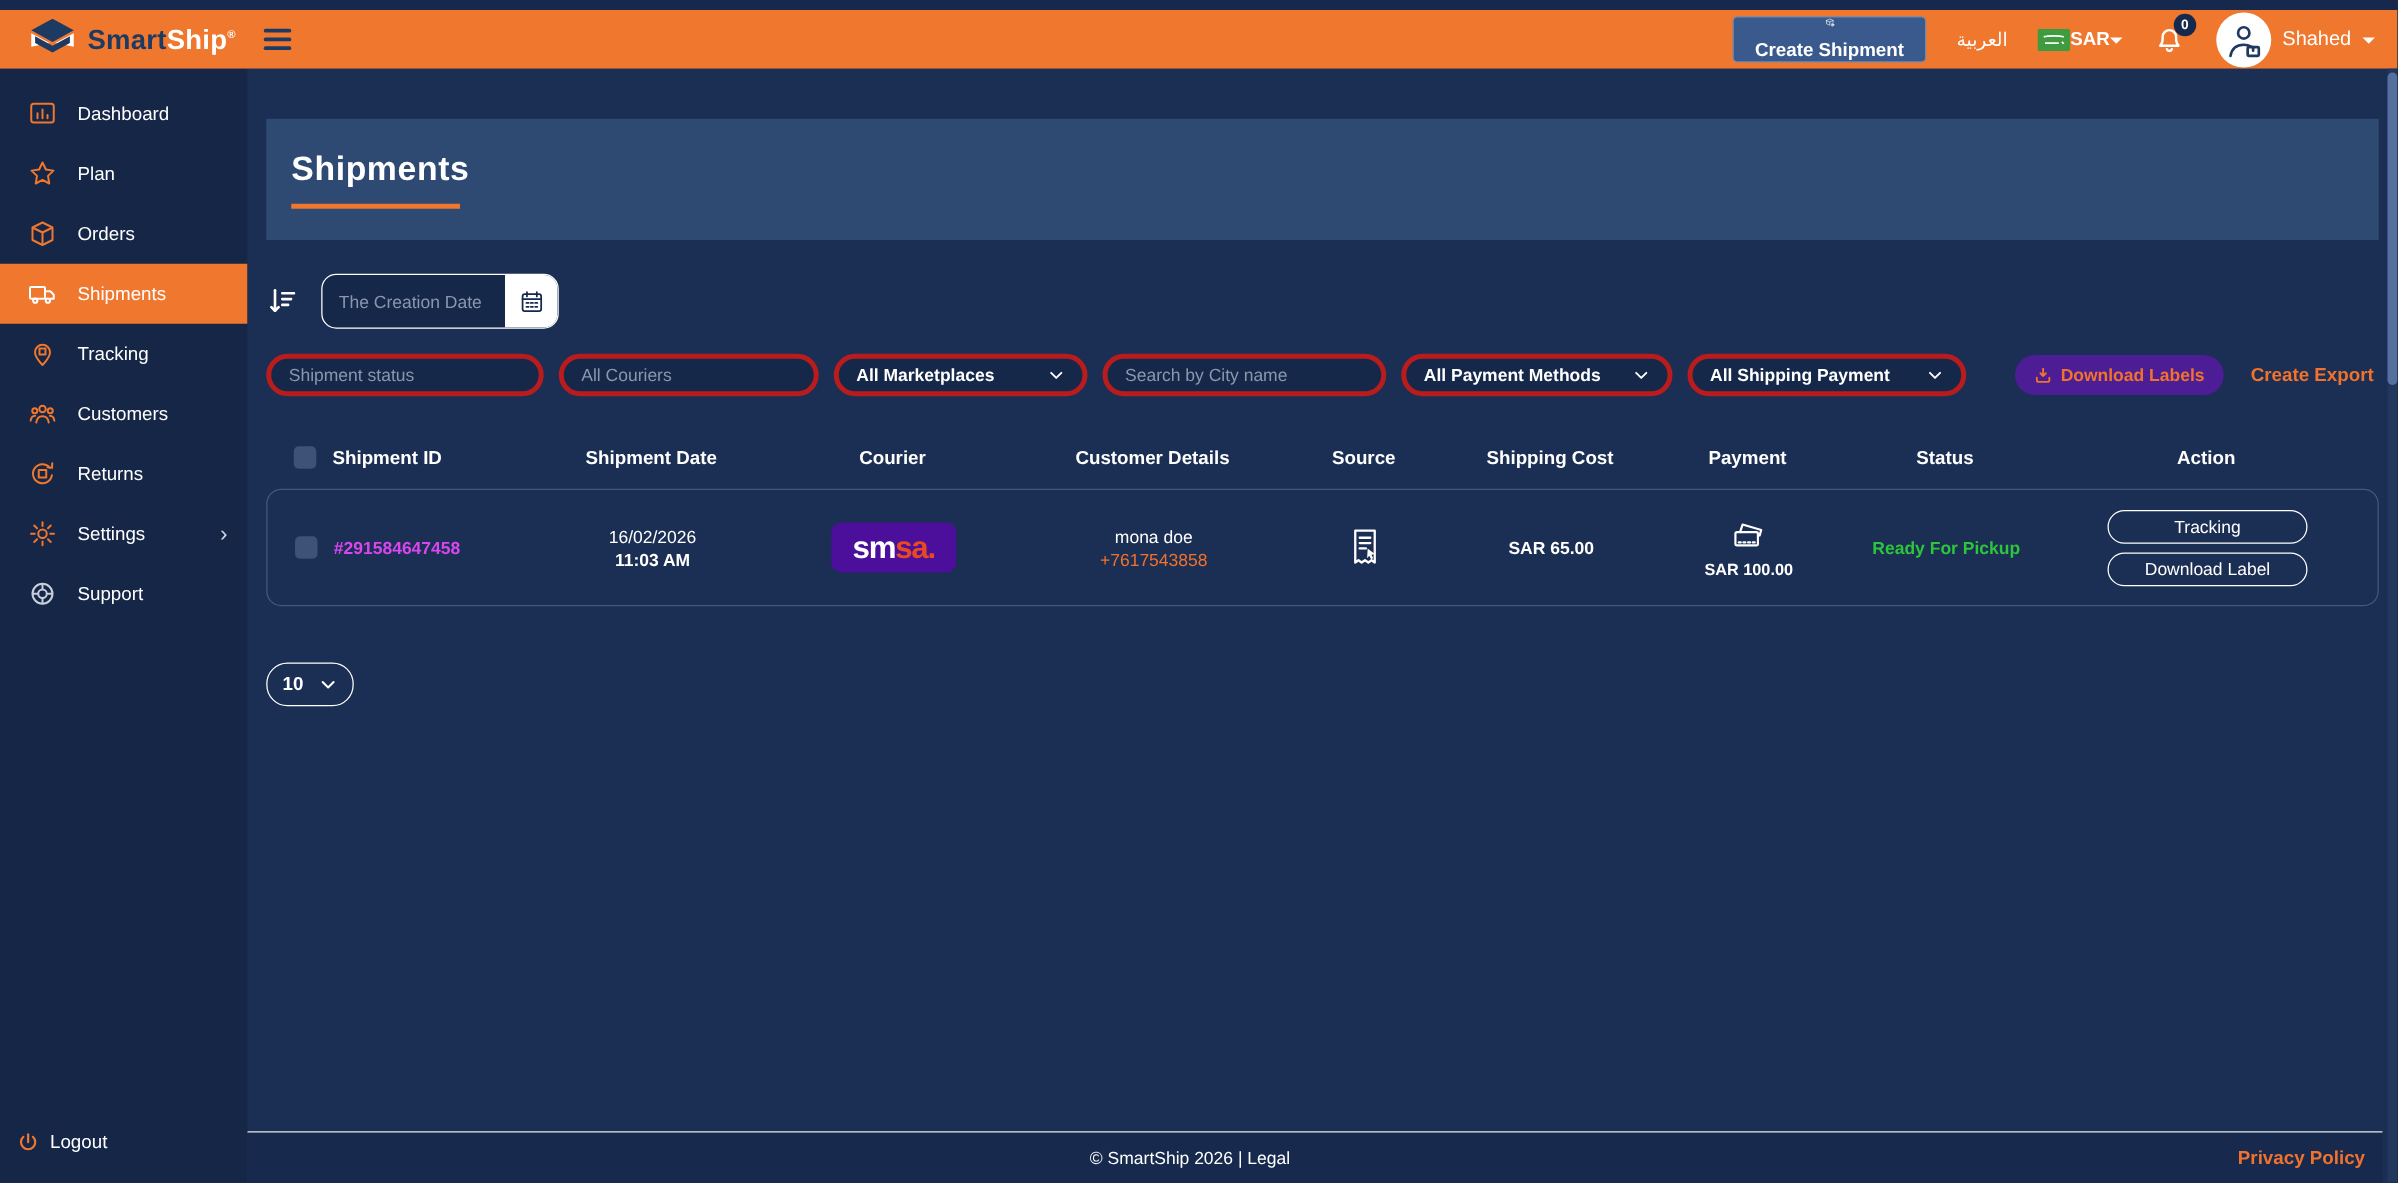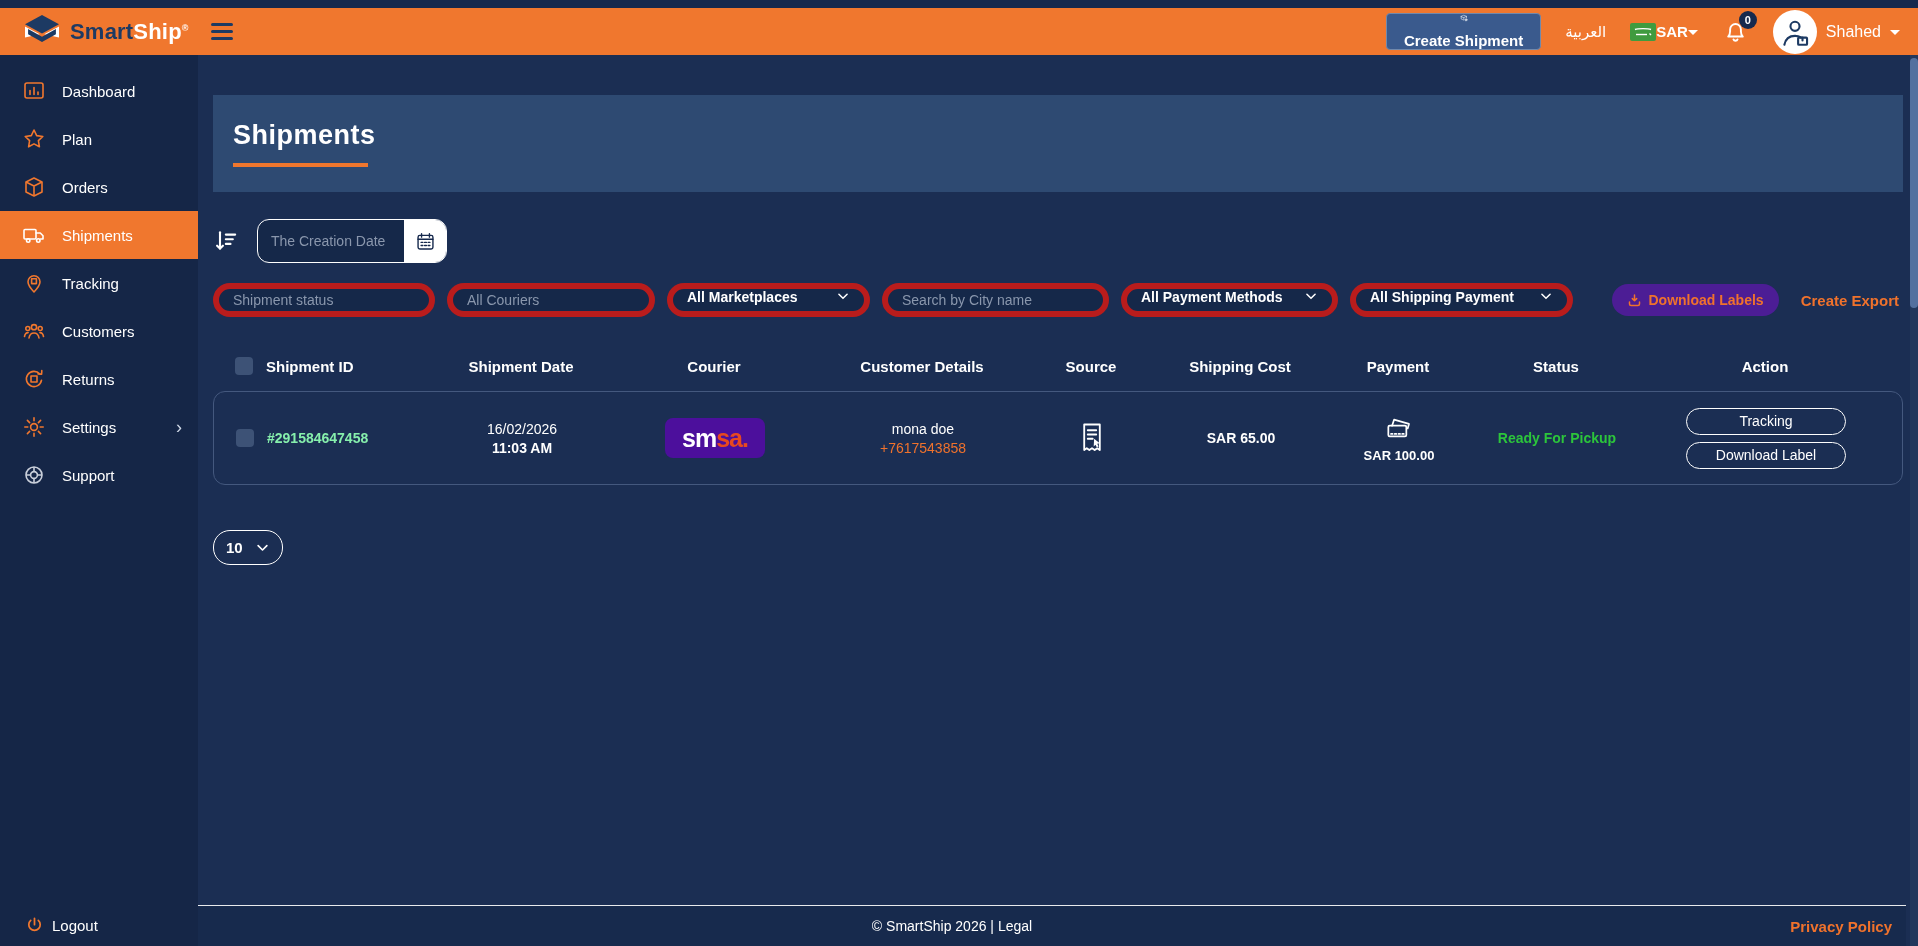--- a/index.html
+++ b/index.html
@@ -37,22 +37,22 @@
   
   .app { display:flex; height:891px; }
   .sidebar { width:200px; background:#152647; display:flex; flex-direction:column; padding-top:12px; }
   .side-item { height:48px; display:flex; align-items:center; gap:16px; padding-left:22px;
     color:#fff; font-size:15px; cursor:pointer; white-space:nowrap; }
   .side-item .sicon { color:#F0772E; display:flex; }
   .side-item .sicon svg { width:24px; height:24px; }
   .side-item.active { background:#F0772E; }
   .side-item.active .sicon { color:#fff; }
   .side-chevron { margin-left:auto; margin-right:16px; color:#cfd8e6; font-size:18px; line-height:1; }
-  .logout { margin-top:auto; height:41px; display:flex; align-items:center; gap:8px;
-    padding-left:13px; color:#fff; font-size:15px; cursor:pointer;margin-left:12px; }
+  .logout { margin-top:auto; height:41px; display:flex; align-items:flex-start; gap:8px;
+    padding-left:13px; color:#fff; font-size:15px; cursor:pointer; }
 
   .main { flex:1; background:#1B2E53; position:relative; }
   .content { padding:0 15px; }
 
   .band { margin-top:40px; height:97px; background:#2E4A72; padding-left:20px;
     display:flex; flex-direction:column; justify-content:center; }
   .page-title { color:#fff; font-size:27px; font-weight:bold; letter-spacing:.5px; }
   .title-underline { width:135px; height:4px; background:#F0772E; margin-top:12px; }
 
   
@@ -64,42 +64,42 @@
   .date-box { width:190px; height:44px; border:1px solid #fff; border-radius:12px;
     background:#152849; display:flex; overflow:hidden; }
   .date-box input { flex:1; min-width:0; background:transparent; border:none; outline:none;
     color:#fff; font-size:14px; padding-left:13px; font-family:inherit; }
   .date-box input::placeholder, .pill input::placeholder { color:#8A97AD; opacity:1; }
   .date-cal { width:42px; background:#fff; display:flex; align-items:center; justify-content:center;
     cursor:pointer; flex:none; }
 
   
   .filter-row { margin-top:20px; display:flex; align-items:center; gap:12px; }
-  .pill { height:34px; border:6px solid #b91c1c; border-radius:17px; background:#152849;
-    display:flex; padding:0 14px; color:#fff; font-size:14px; }
+  .pill { height:34px; border:4px solid #b91c1c; border-radius:17px; background:#152849;
+    display:flex; align-items:center; padding:0 14px; color:#fff; font-size:14px; }
   .pill input { width:100%; background:transparent; border:none; outline:none; color:#fff;
     font-size:14px; font-family:inherit; }
   .select-pill { justify-content:space-between; cursor:pointer; font-weight:600; }
   .spacer { flex:1; }
   .download-btn { background:#4c1d95; color:#F0722C; height:32px; border:none; border-radius:16px;
     padding:0 15px; font-size:14px; font-weight:bold; display:flex; align-items:center; gap:7px;
     cursor:pointer; font-family:inherit; }
   .create-export { color:#F0722C; font-size:15px; font-weight:bold; cursor:pointer;
     margin:0 4px 0 10px; white-space:nowrap; }
 
   
   .grid-cols { display:grid; grid-template-columns:230px 156px 230px 186px 152px 146px 170px 146px 272px;
     align-items:center; }
   .table-head { margin-top:40px; color:#fff; font-weight:bold; font-size:15px; }
   .th { text-align:center; }
   .th-first, .td-first { display:flex; align-items:center; gap:13px; padding-left:22px; text-align:left; }
   .checkbox { width:18px; height:18px; border-radius:4px; background:#3D5276; cursor:pointer; flex:none; }
   .data-row { margin-top:16px; height:94px; border:1px solid #44587E; border-radius:12px; }
   .td { text-align:center; display:flex; flex-direction:column; align-items:center; gap:3px; }
-  .shipment-id { color:#86efac; font-weight:bold; font-size:14px; }
+  .shipment-id { color:#d946ef; font-weight:bold; font-size:14px; }
   .date-txt { color:#fff; font-size:14px; }
   .time-txt { color:#fff; font-size:14px; font-weight:bold; }
   .courier-logo { width:100px; height:40px; background:#4C0F9C; border-radius:8px; display:flex;
     align-items:center; justify-content:center; font-weight:bold; font-size:25px; letter-spacing:-1px; }
   .courier-logo .p1 { color:#fff; } .courier-logo .p2 { color:#E8491F; }
   .cust-name { color:#fff; font-size:14px; }
   .cust-phone { color:#F0722C; font-size:14px; }
   .cost-txt { color:#fff; font-weight:bold; font-size:14px; }
   .pay-txt { color:#fff; font-weight:bold; font-size:13px; }
   .status-txt { color:#2CC53B; font-weight:bold; font-size:14px; }

